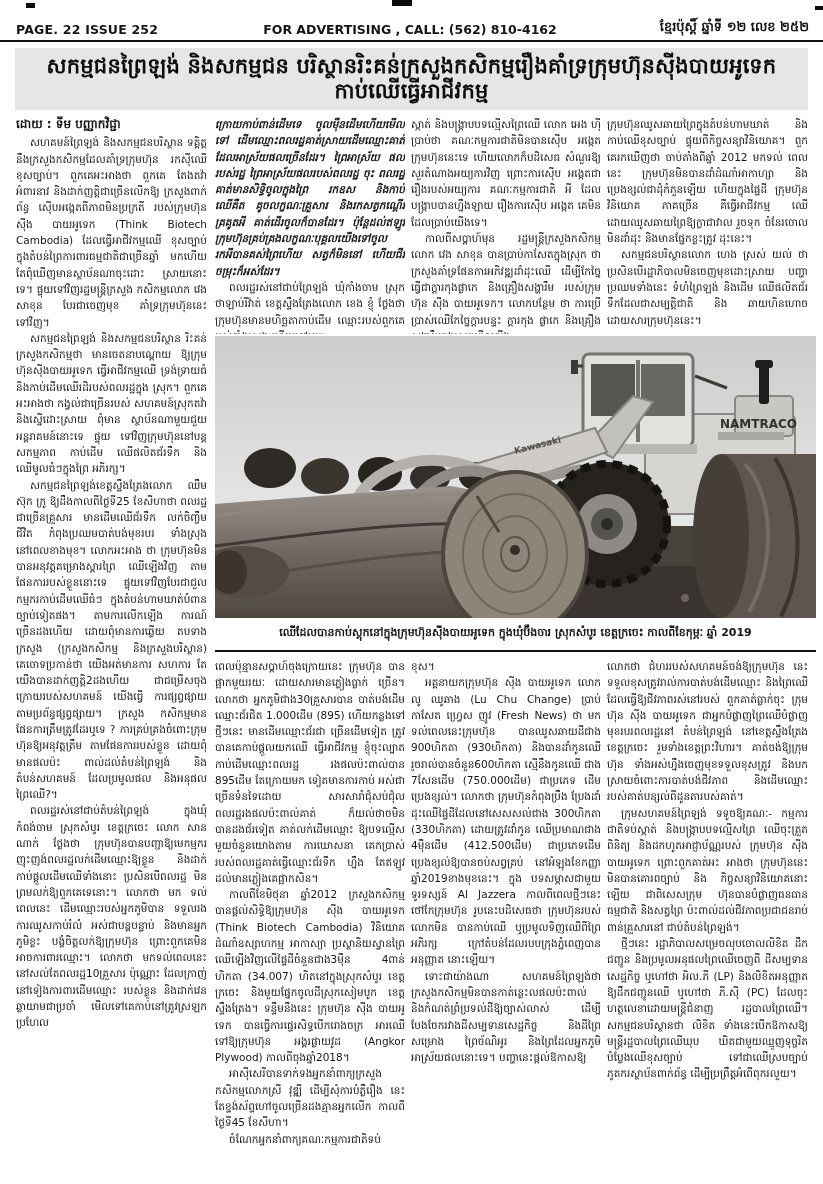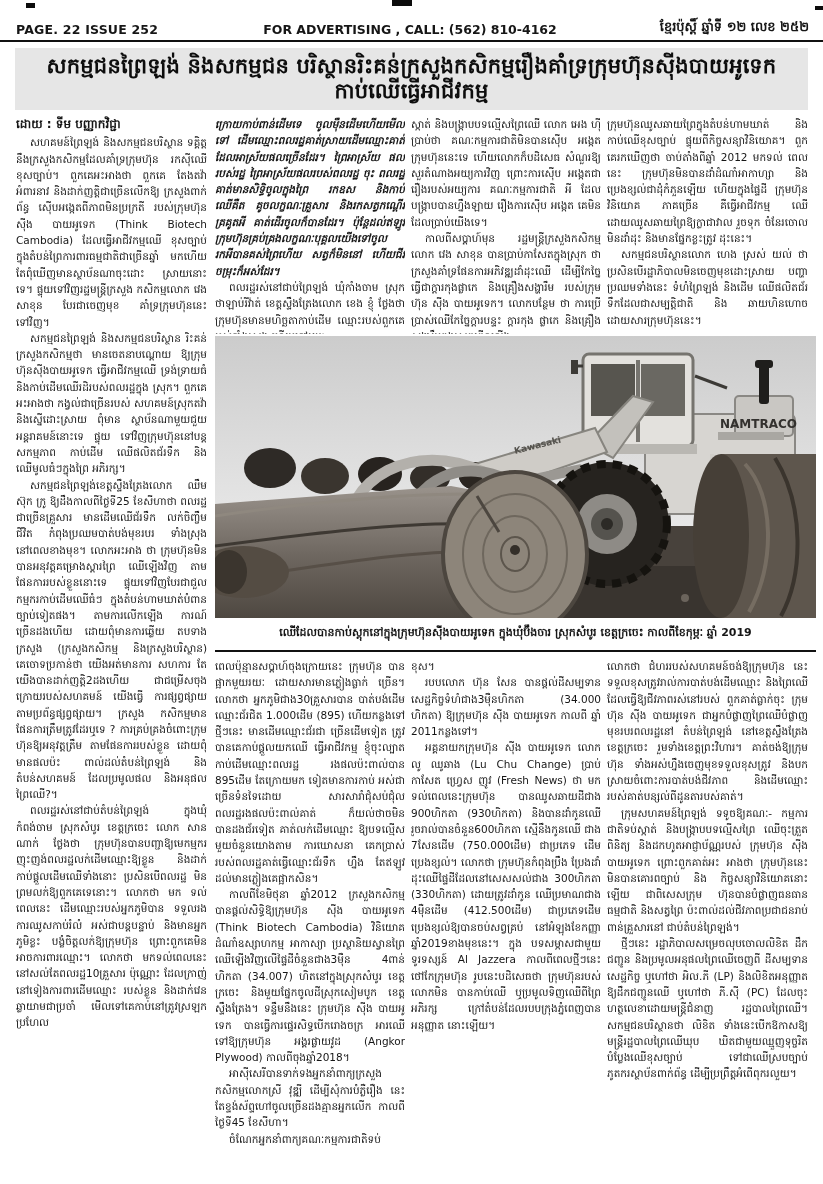--- a/index.html
+++ b/index.html
@@ -202,20 +202,20 @@
 <div class="abs caption">ឈើដែលបានកាប់ស្ដុកនៅក្នុងក្រុមហ៊ុនស៊ីងបាយអូទេក ក្នុងឃុំប៊ឹងចារ ស្រុកសំបូរ ខេត្តក្រចេះ កាលពីខែកុម្ភៈ ឆ្នាំ 2019</div>
 
 <div class="abs col c2b">
   <p class="noindent">ពេលប៉ុន្មានសប្ដាហ៍ចុងក្រោយនេះ ក្រុមហ៊ុន បានផ្អាកមួយរយៈ ដោយសារមានភ្លៀងធ្លាក់ ច្រើន។ លោកថា អ្នកភូមិជាង30គ្រួសារបាន បាត់បង់ដើមឈ្មោះជ័រជិត 1.000ដើម (895) ហើយកន្លងទៅថ្មីៗនេះ មានដើមឈ្មោះជ័រជា ច្រើនដើមទៀត ត្រូវបានគេកាប់ផ្ដួលយកឈើ ធ្វើអាជីវកម្ម ខ្ញុំចុះល្បាត កាប់ដើមឈ្មោះពលរដ្ឋ រងផលប៉ះពាល់បាន 895ដើម តែក្រោយមក ទៀតមានការកាប់ អស់ជាច្រើនទំនទៃដោយ សារសារាំជុំសប់ជុំលពលរដ្ឋរងផលប៉ះពាល់គាត់ ក៏យល់ថាចមិនបានដងជ័រទៀត គាត់លក់ដើមឈ្មោះ ឱ្យបទល្មើសមួយចំនួនយោងតាម ការឃោសនា គេកប្រាស់របស់ពលរដ្ឋគាត់ធ្វើឈ្មោះជ័រទឹក ហ្នឹង តែឥឡូវដល់មានភ្លៀងគេផ្អាកសិន។</p>
   <p>កាលពីខែមិថុនា ឆ្នាំ2012 ក្រសួងកសិកម្ម បានផ្ដល់សិទ្ធិឱ្យក្រុមហ៊ុន ស៊ីង បាយអូទេក (Think Biotech Cambodia) វិនិយោគ ដំណាំឧស្សាហកម្ម អាកាស្យា ប្រស្ថានិយស្វានព្រៃ ឈើឡើងវិញលើផ្ទៃដីចំនួនជាង3ម៉ឺន 4ពាន់ ហិកតា (34.007) ហិតនៅក្នុងស្រុកសំបូរ ខេត្ត ក្រចេះ និងមួយផ្នែកចូលដីស្រុកសៀមបូក ខេត្ត ស្ទឹងត្រែង។ ទន្ទឹមនឹងនេះ ក្រុមហ៊ុន ស៊ីង បាយអូទេក បានធ្វើការផ្ទេរសិទ្ធបើករោងចក្រ អារឈើទៅឱ្យក្រុមហ៊ុន អង្គរផ្លាយវូដ (Angkor Plywood) កាលពីចុងឆ្នាំ2018។</p>
   <p>អាស៊ីសេរីបានទាក់ទងអ្នកនាំពាក្យក្រសួង កសិកម្មលោកស្រី វុឌ្ឍី ដើម្បីសុំការបំភ្លឺរឿង នេះ តែខ្ទង់ស័ព្ទហៅចូលច្រើនដងគ្មានអ្នកលើក កាលពីថ្ងៃទី45 ខែសីហា។</p>
   <p>ចំណែកអ្នកនាំពាក្យគណៈកម្មការជាតិទប់</p>
 </div>
 <div class="abs col c3b">
   <p class="noindent">ខុស។</p>
-  <p>របបលោក ហ៊ុន សែន បានផ្ដល់ដីសម្បទាន សេដ្ឋកិច្ចទំហំជាង3ម៉ឺនហិកតា (34.000 ហិកតា) ឱ្យក្រុមហ៊ុន ស៊ីង បាយអូទេក កាលពី ឆ្នាំ 2011កន្លងទៅ។</p>
   <p>អគ្គនាយកក្រុមហ៊ុន ស៊ីង បាយអូទេក លោក លូ ឈូឆាង (Lu Chu Change) ប្រាប់ កាសែត ហ្វ្រេស ញូវ (Fresh News) ថា មក ទល់ពេលនេះក្រុមហ៊ុន បានឈូសឆាយដីជាង 900ហិកតា (930ហិកតា) និងបានដាំកូនឈើ រួចរាល់បានចំនួន600ហិកតា ស្មើនឹងកូនឈើ ជាង 7សែនដើម (750.000ដើម) ជាប្រភេទ ដើមប្រេងខ្សល់។ លោកថា ក្រុមហ៊ុនកំពុងប្រឹង ប្រែងដាំដុះឈើផ្ទៃដីដែលនៅសេសសល់ជាង 300ហិកតា (330ហិកតា) ដោយត្រូវដាំកូន ឈើប្រមាណជាង 4ម៉ឺនដើម (412.500ដើម) ជាប្រភេទដើមប្រេងខ្សល់ឱ្យបានចប់សព្វគ្រប់ នៅអំឡុងខែកញ្ញា ឆ្នាំ2019ខាងមុខនេះ។ ក្នុង បទសម្ភាសជាមួយទូរទស្សន៍ Al Jazzera កាលពីពេលថ្មីៗនេះ ថៅកែក្រុមហ៊ុន រូបនេះបដិសេធថា ក្រុមហ៊ុនរបស់លោកមិន បានកាប់ឈើ ឬប្រមូលទិញឈើពីព្រៃអភិរក្ស ក្រៅតំបន់ដែលរបបក្រុងភ្នំពេញបានអនុញ្ញាត នោះឡើយ។</p>
+  <p>ទោះជាយ៉ាងណា សហគមន៍ព្រៃឡង់ថា ក្រសួងកសិកម្មមិនបានកាត់ន្លេះលផលប៉ះពាល់ និងកំណត់ព្រំប្រទល់ដីឱ្យច្បាស់លាស់ ដើម្បី បែងចែករវាងដីសម្បទានសេដ្ឋកិច្ច និងដីព្រៃ សម្រោង ព្រៃច័ណិអូរ និងព្រៃដែលអ្នកភូមិ អាស្រ័យផលនោះទេ។ បញ្ហានេះផ្ដល់ឱកាសឱ្យ</p>
 </div>
 <div class="abs col c4b">
   <p class="noindent">លោកថា ជំហររបស់សហគមន៍ចង់ឱ្យក្រុមហ៊ុន នេះ ទទួលខុសត្រូវរាល់ការបាត់បង់ដើមឈ្មោះ និងព្រៃឈើ ដែលធ្វើឱ្យជីវភាពរស់នៅរបស់ ពួកគាត់ធ្លាក់ចុះ ក្រុមហ៊ុន ស៊ីង បាយអូទេក ជាអ្នកបំផ្លាញព្រៃឈើបំផ្លាញមុខរបរពលរដ្ឋនៅ តំបន់ព្រៃឡង់ នៅខេត្តស្ទឹងត្រែង ខេត្តក្រចេះ រួមទាំងខេត្តព្រះវិហារ។ គាត់ចង់ឱ្យក្រុមហ៊ុន ទាំងអស់ហ្នឹងចេញមុខទទួលខុសត្រូវ និងបក ស្រាយចំពោះការបាត់បង់ជីវភាព និងដើមឈ្មោះ របស់គាត់បន្សល់ពីដូនតារបស់គាត់។</p>
   <p>ក្រុមសហគមន៍ព្រៃឡង់ ទទូចឱ្យគណៈ- កម្មការជាតិទប់ស្កាត់ និងបង្ក្រាបបទល្មើសព្រៃ ឈើចុះត្រួតពិនិត្យ និងដកហូតអាជ្ញាប័ណ្ណរបស់ ក្រុមហ៊ុន ស៊ីង បាយអូទេក ព្រោះពួកគាត់អះ អាងថា ក្រុមហ៊ុននេះមិនបានគោរពច្បាប់ និង កិច្ចសន្យាវិនិយោគនោះឡើយ ជាពិសេសក្រុម ហ៊ុនបានបំផ្លាញធនធានធម្មជាតិ និងសត្វព្រៃ ប៉ះពាល់ដល់ជីវភាពប្រជាជនរាប់ពាន់គ្រួសារនៅ ជាប់តំបន់ព្រៃឡង់។</p>
   <p>ថ្មីៗនេះ រដ្ឋាភិបាលសម្រេចលុបចោលលិខិត ដឹកជញ្ជូន និងប្រមូលអនុផលព្រៃឈើចេញពី ដីសម្បទានសេដ្ឋកិច្ច ឬហៅថា អិល.ភី (LP) និងលិខិតអនុញ្ញាតឱ្យដឹកជញ្ជូនឈើ ឬហៅថា ភី.ស៊ី (PC) ដែលចុះហត្ថលេខាដោយមន្ត្រីជំនាញ រដ្ឋបាលព្រៃឈើ។ សកម្មជនបរិស្ថានថា លិខិត ទាំងនេះបើកឱកាសឱ្យមន្ត្រីរដ្ឋបាលព្រៃឈើឃុប ឃិតជាមួយឈ្មួញទុច្ចរិតបំប្លែងឈើខុសច្បាប់ ទៅជាឈើស្របច្បាប់ ភូតករស្ថាប័នពាក់ព័ន្ធ ដើម្បីប្រព្រឹត្តអំពើពុករលួយ។</p>
 </div>
 
 </body></html>

